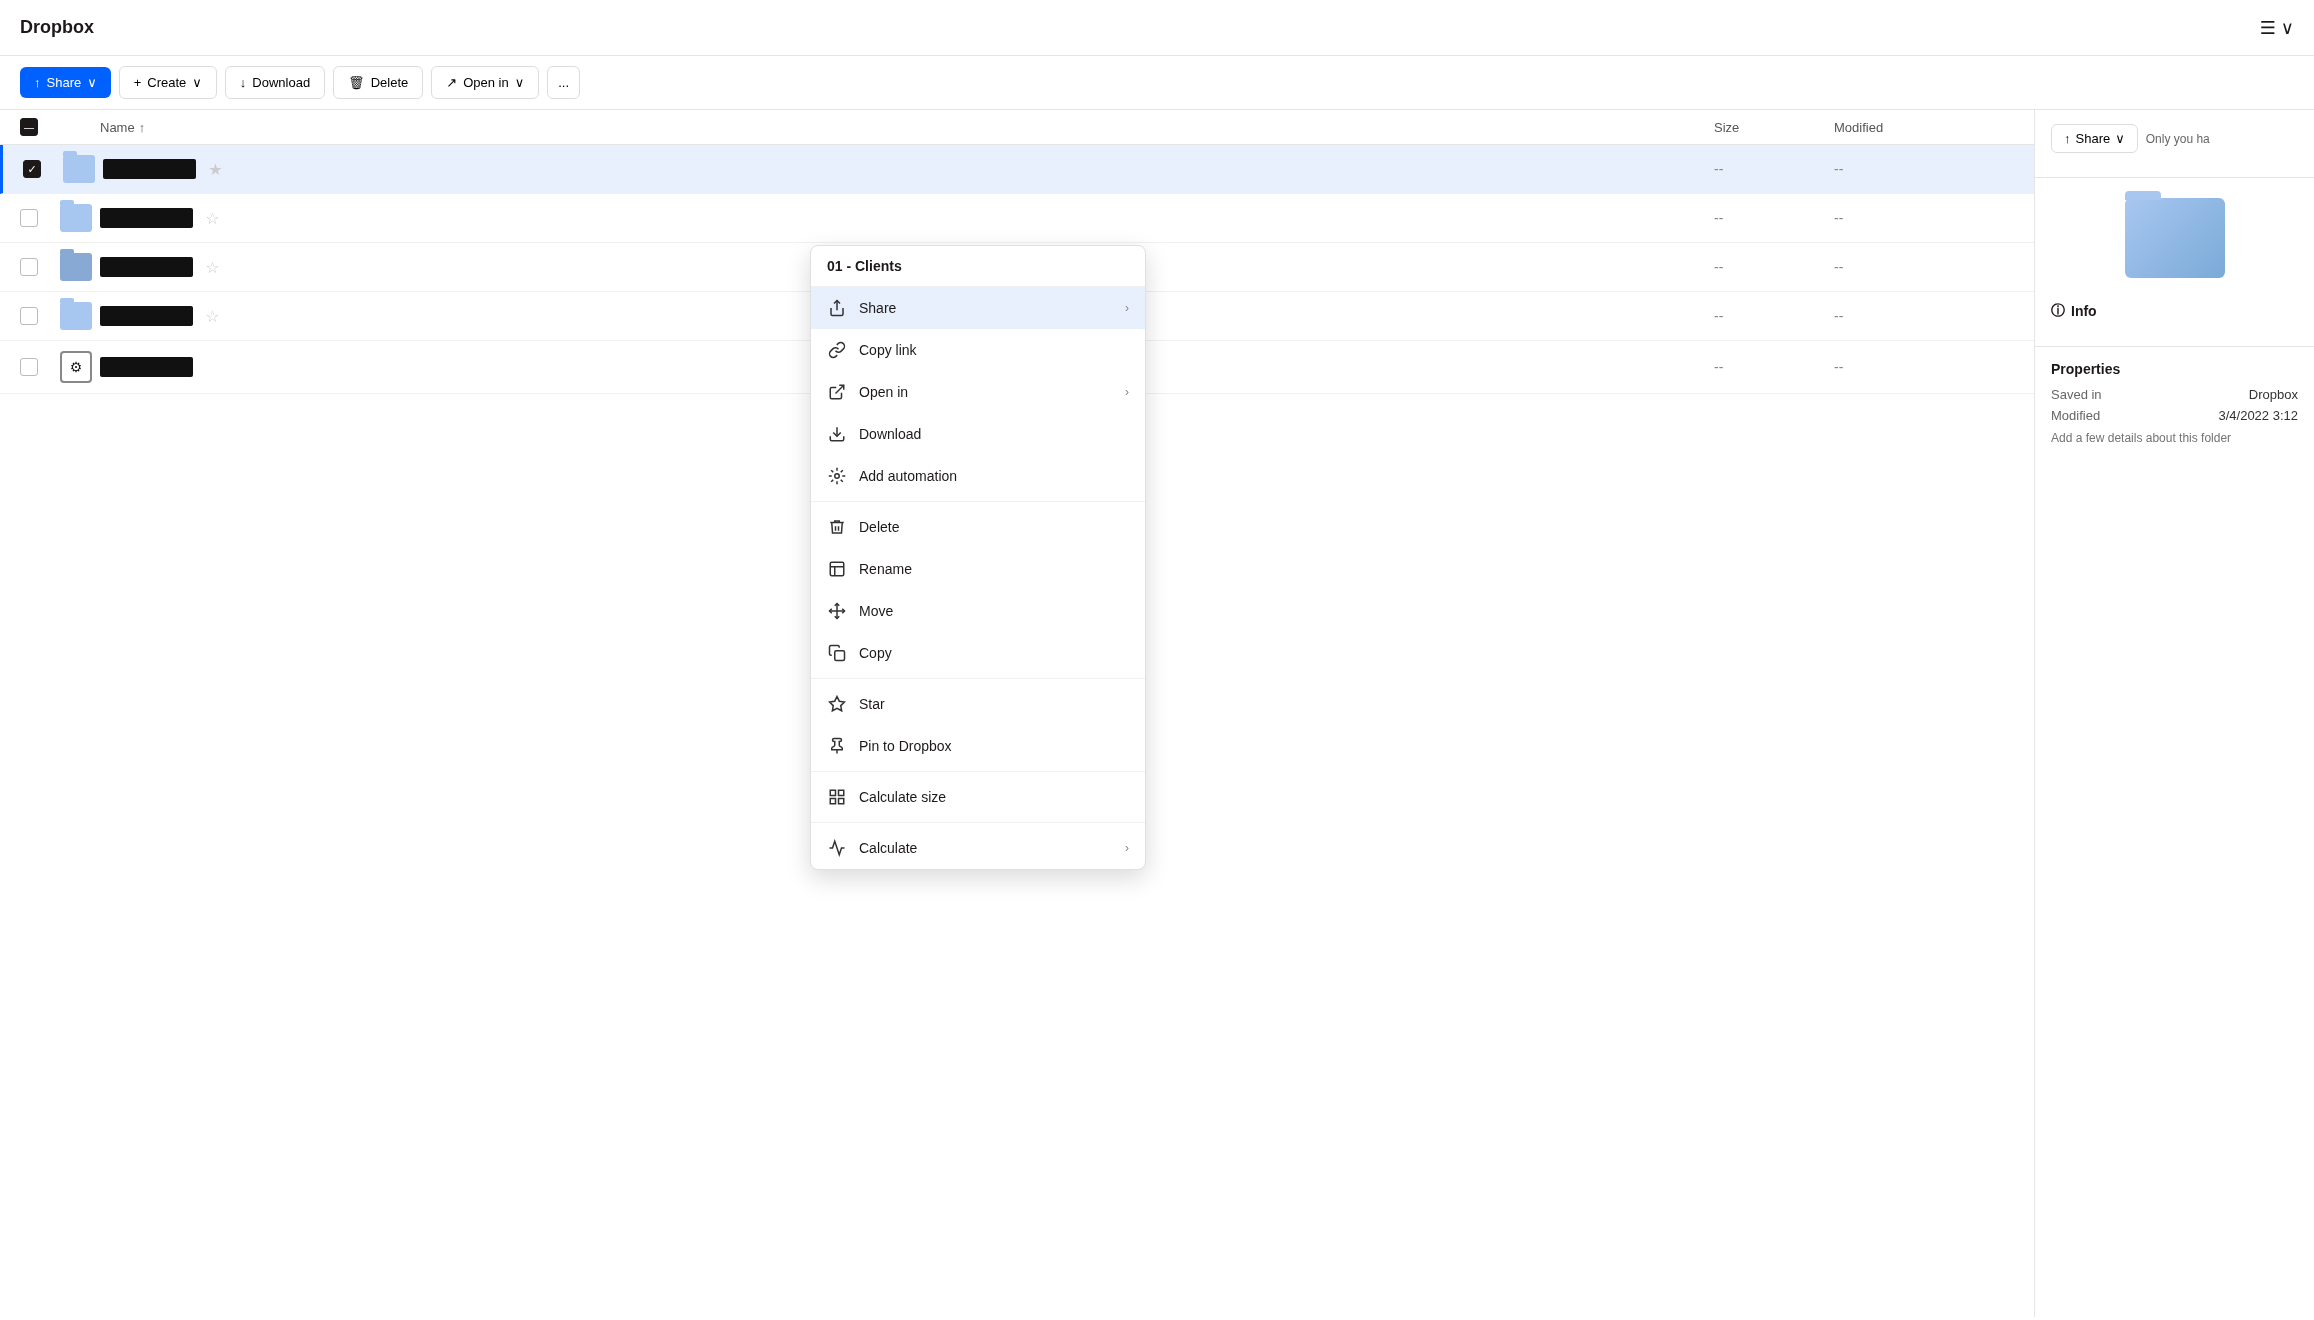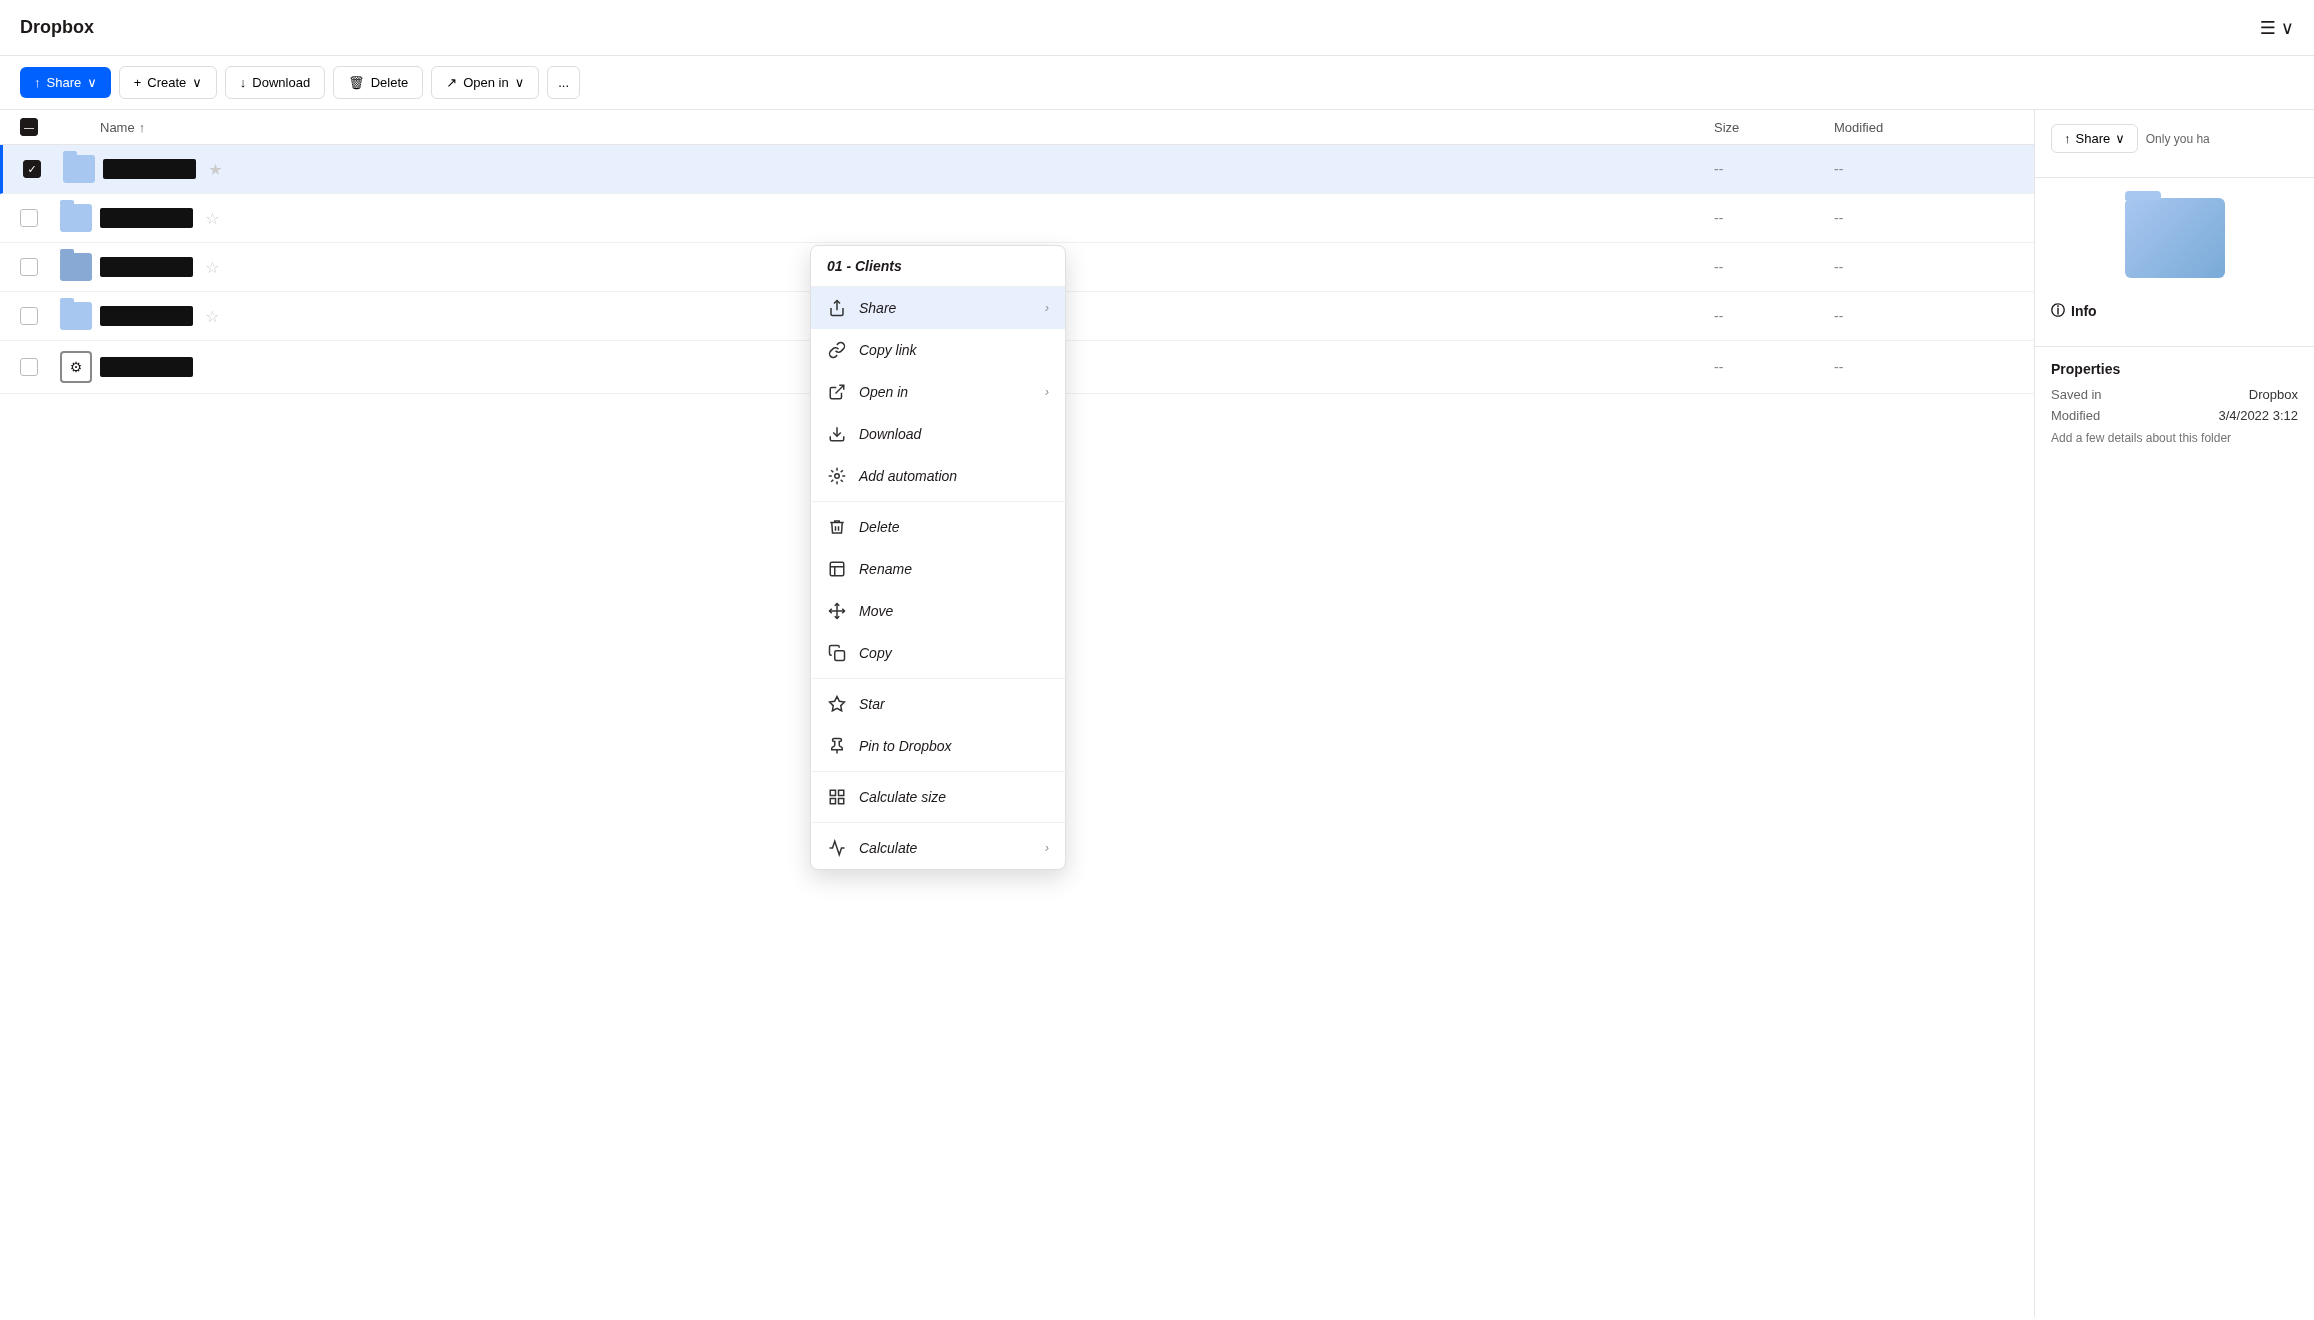--- a/index.html
+++ b/index.html
@@ -56,21 +56,21 @@
     .tag-input { border: 1px solid #ddd; border-radius: 6px; padding: 7px 10px; font-size: 13px; color: #aaa; width: 100%; }
     .props-section { padding: 14px 16px; }
     .props-title { font-weight: 600; font-size: 14px; margin-bottom: 10px; }
     .prop-row { display: flex; justify-content: space-between; margin-bottom: 6px; font-size: 13px; }
     .prop-key { color: #666; }
     .prop-val { color: #333; font-weight: 500; }
     .add-details { font-size: 12px; color: #737373; margin-top: 8px; }
 
     
     .context-menu-overlay { position: absolute; top: 135px; left: 810px; z-index: 100; }
-    .context-menu { background: #fff; border: 1px solid #e0e0e0; border-radius: 8px; box-shadow: 0 8px 24px rgba(0,0,0,0.15); width: 256px; overflow: hidden; font-style: italic; }
+    .context-menu { background: #fff; border: 1px solid #e0e0e0; border-radius: 8px; box-shadow: 0 8px 24px rgba(0,0,0,0.15); width: 336px; overflow: hidden; }
     .context-menu-header { padding: 12px 16px; font-weight: 600; font-size: 14px; border-bottom: 1px solid #f0f0f0; }
     .ctx-item { display: flex; align-items: center; gap: 12px; padding: 11px 16px; cursor: pointer; font-size: 14px; }
     .ctx-item.highlighted { background: #e8f0fe; }
     .ctx-item .ctx-icon { width: 20px; height: 20px; display: flex; align-items: center; justify-content: center; font-size: 16px; flex-shrink: 0; }
     .ctx-item .ctx-label { flex: 1; }
     .ctx-item .ctx-arrow { color: #888; font-size: 12px; }
     .ctx-divider { height: 1px; background: #f0f0f0; margin: 4px 0; }
 
     
     svg { display: inline-block; vertical-align: middle; }

